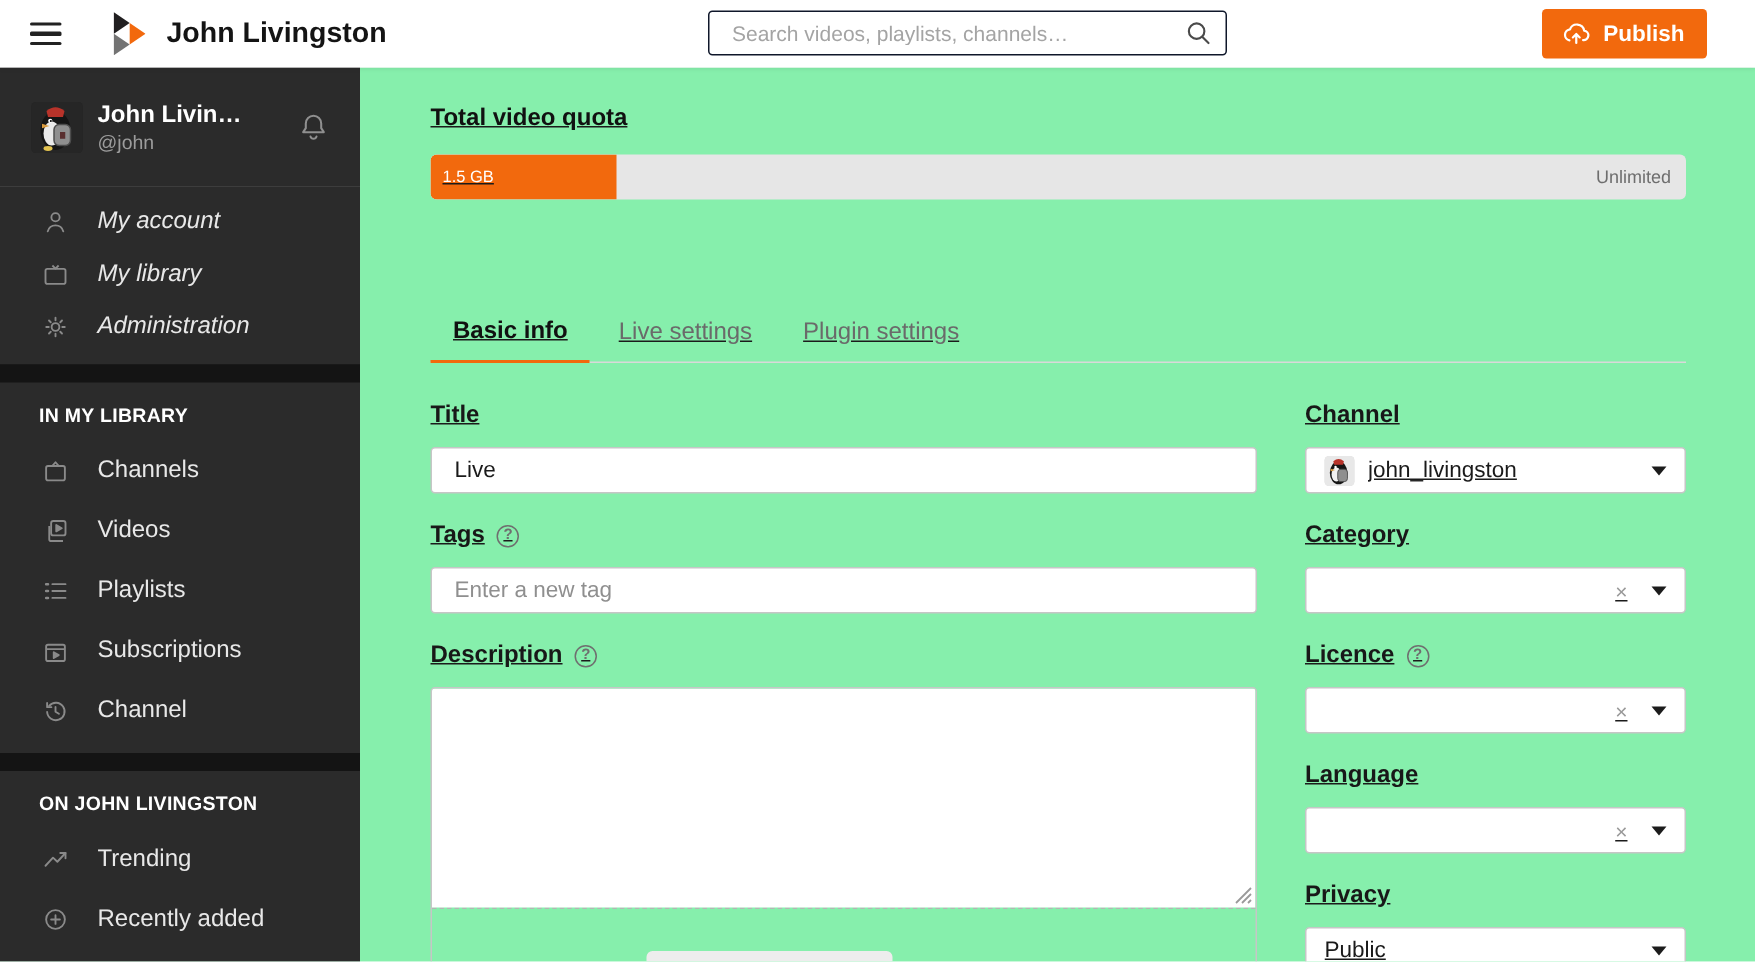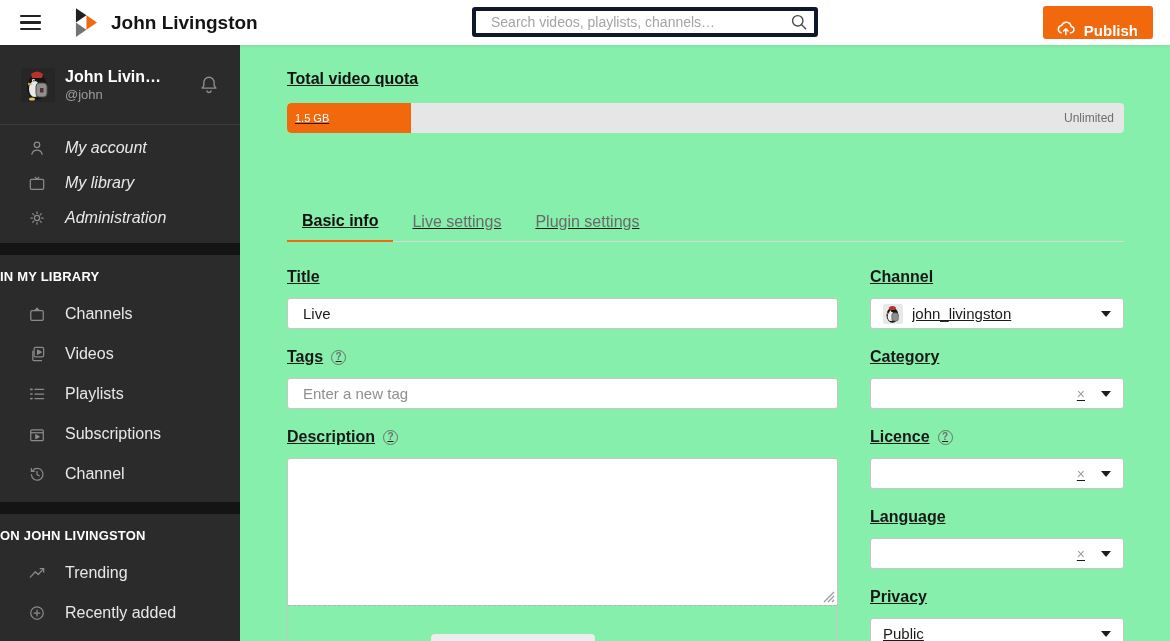--- a/index.html
+++ b/index.html
@@ -17,49 +17,49 @@
 
   
   .header{position:absolute;top:0;left:0;right:0;height:45px;background:#fff;
     display:flex;align-items:center;z-index:10;box-shadow:0 1px 3px rgba(0,0,0,.08);}
   .hamburger{margin-left:20px;width:24px;height:24px;display:flex;flex-direction:column;
     justify-content:center;gap:4px;cursor:pointer;border:none;background:none;padding:0;}
   .hamburger span{display:block;width:21px;height:2.6px;background:#222;border-radius:1px;}
   .logo{margin-left:30px;width:23px;height:29px;cursor:pointer;}
   .instance-title{margin-left:14px;font-size:19px;font-weight:700;color:#141414;cursor:pointer;white-space:nowrap;}
   .search-wrap{position:absolute;left:472px;top:7px;width:346px;height:30px;}
-  .search-input{width:100%;height:100%;border:4px solid #0f172a;border-radius:3px;
+  .search-input{width:100%;height:100%;border:1px solid #0f172a;border-radius:3px;
     padding:0 36px 0 15px;font-size:14px;color:#333;outline:none;
     font-family:"Liberation Sans","DejaVu Sans",sans-serif;}
   .search-input::placeholder{color:#a4a4a4;}
   .search-icon{position:absolute;right:9px;top:5px;width:20px;height:20px;}
-  .publish-btn{position:absolute;right:17px;top:6px;height:33px;padding:0 15px 0 12px;
+  .publish-btn{position:absolute;right:32px;top:6px;height:33px;padding:0 15px 0 12px;
     background:var(--accent);border:none;border-radius:3px;color:#fff;font-size:15px;
-    font-weight:600;display:flex;align-items:flex-end;gap:8px;cursor:pointer;
+    font-weight:600;display:flex;align-items:center;gap:8px;cursor:pointer;
     font-family:"Liberation Sans","DejaVu Sans",sans-serif;}
 
   
   .sidebar{position:absolute;top:45px;left:0;width:240px;bottom:0;background:var(--sidebar-gap);
     display:flex;flex-direction:column;overflow:hidden;}
   .side-block{background:var(--sidebar-bg);}
   .user-block{height:80px;display:flex;align-items:center;padding:0 20px 0 21px;
     border-bottom:1px solid #3d3d3d;background:var(--sidebar-bg);}
   .avatar{width:34px;height:34px;border-radius:3px;overflow:hidden;flex:0 0 auto;cursor:pointer;background:#222;}
   .user-meta{margin-left:10px;flex:1;min-width:0;}
   .user-name{font-size:16px;font-weight:700;color:#fff;max-width:104px;
     overflow:hidden;text-overflow:ellipsis;white-space:nowrap;cursor:pointer;}
   .user-handle{font-size:13px;color:#9c9c9c;margin-top:1px;}
   .bell{width:22px;height:26px;cursor:pointer;flex:0 0 auto;}
   .menu-block-1{padding:5px 16px 8px 0;font-style:italic;}
   .side-item{display:flex;align-items:center;height:35px;padding-left:27px;cursor:pointer;}
   .side-item .sicon{width:20px;height:20px;flex:0 0 auto;}
   .side-item .slabel{margin-left:18px;font-size:16px;color:#e8e8e8;white-space:nowrap;}
   .gap-band{height:12px;background:var(--sidebar-gap);flex:0 0 auto;}
   .section-block{padding:14px 0 6px 0;flex:1 0 auto;}
-  .section-title{font-size:13px;font-weight:700;color:#fff;
+  .section-title{padding-left:26px;font-size:13px;font-weight:700;color:#fff;
     letter-spacing:.2px;margin-bottom:10px;white-space:nowrap;}
   .section-block .side-item{height:40px;}
 
   
   .main{position:absolute;top:45px;left:240px;right:0;bottom:0;background:#86efac;
     padding:25px 46px 0 47px;overflow:hidden;text-decoration:underline;}
   .quota-title{font-size:16px;font-weight:700;color:#111;}
   .quota-bar{margin-top:15px;height:30px;background:#e6e6e6;border-radius:4px;
     position:relative;overflow:hidden;}
   .quota-fill{height:100%;background:var(--accent);border-radius:4px 0 0 4px;

